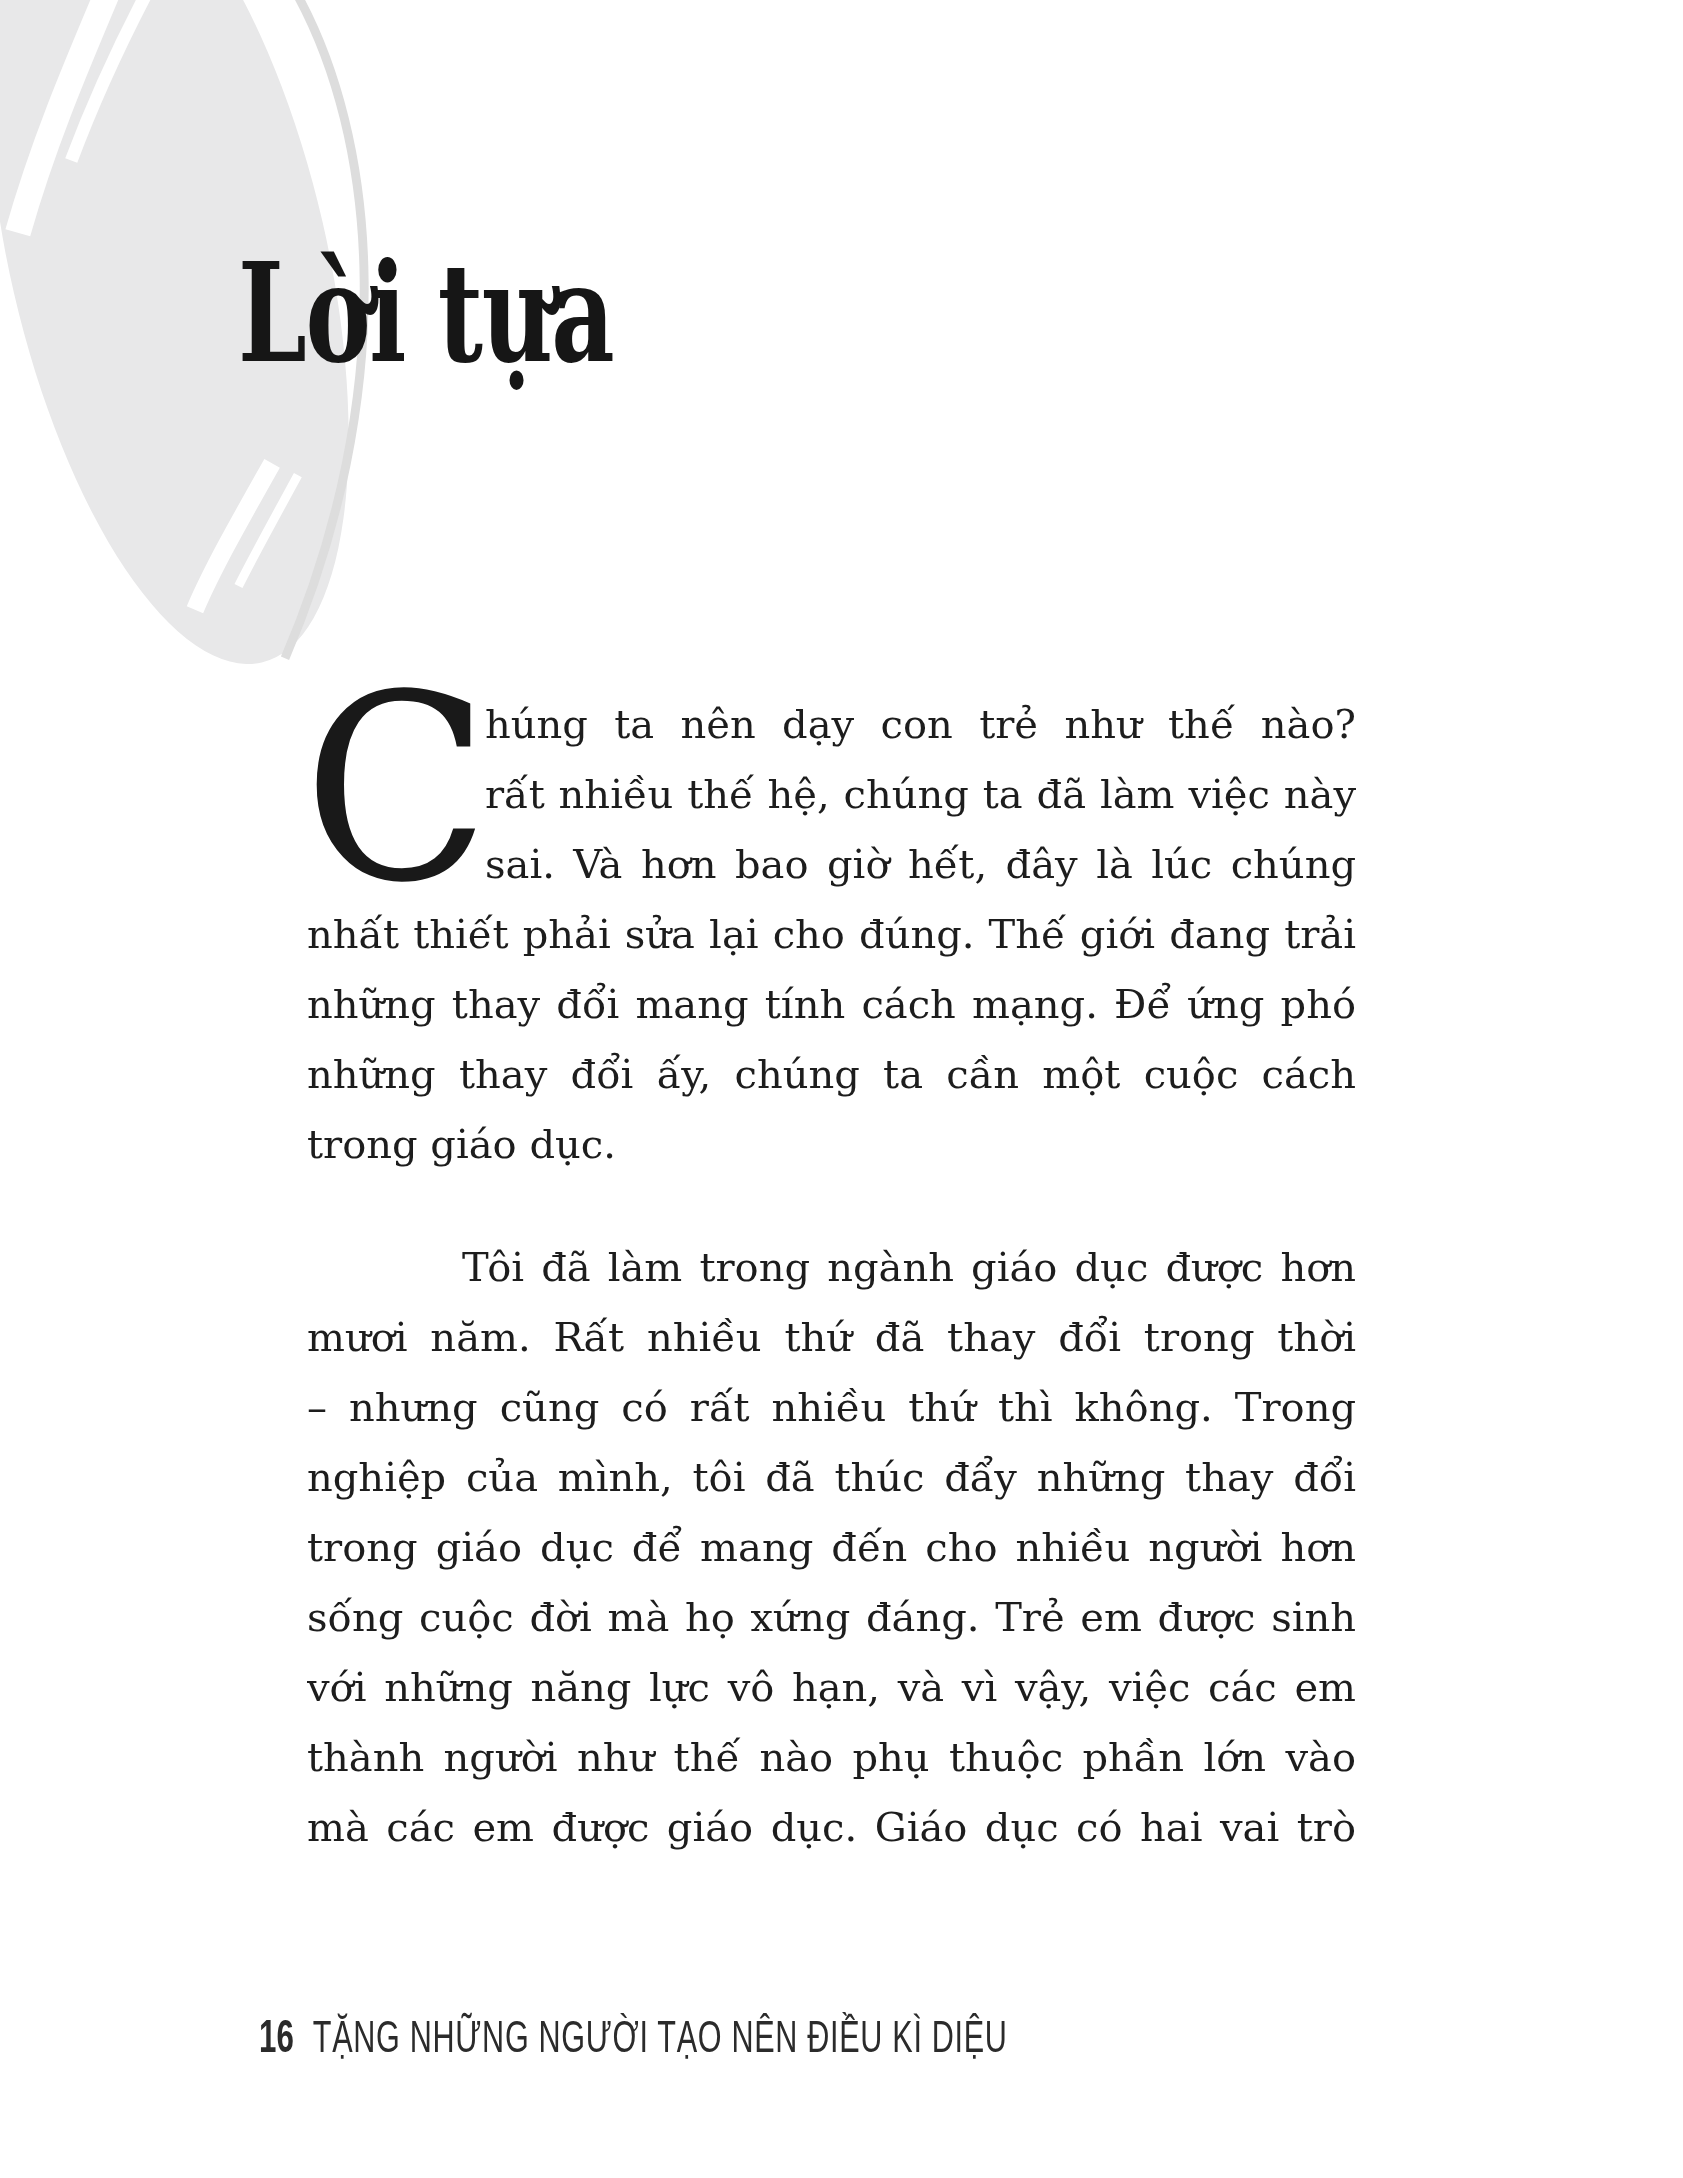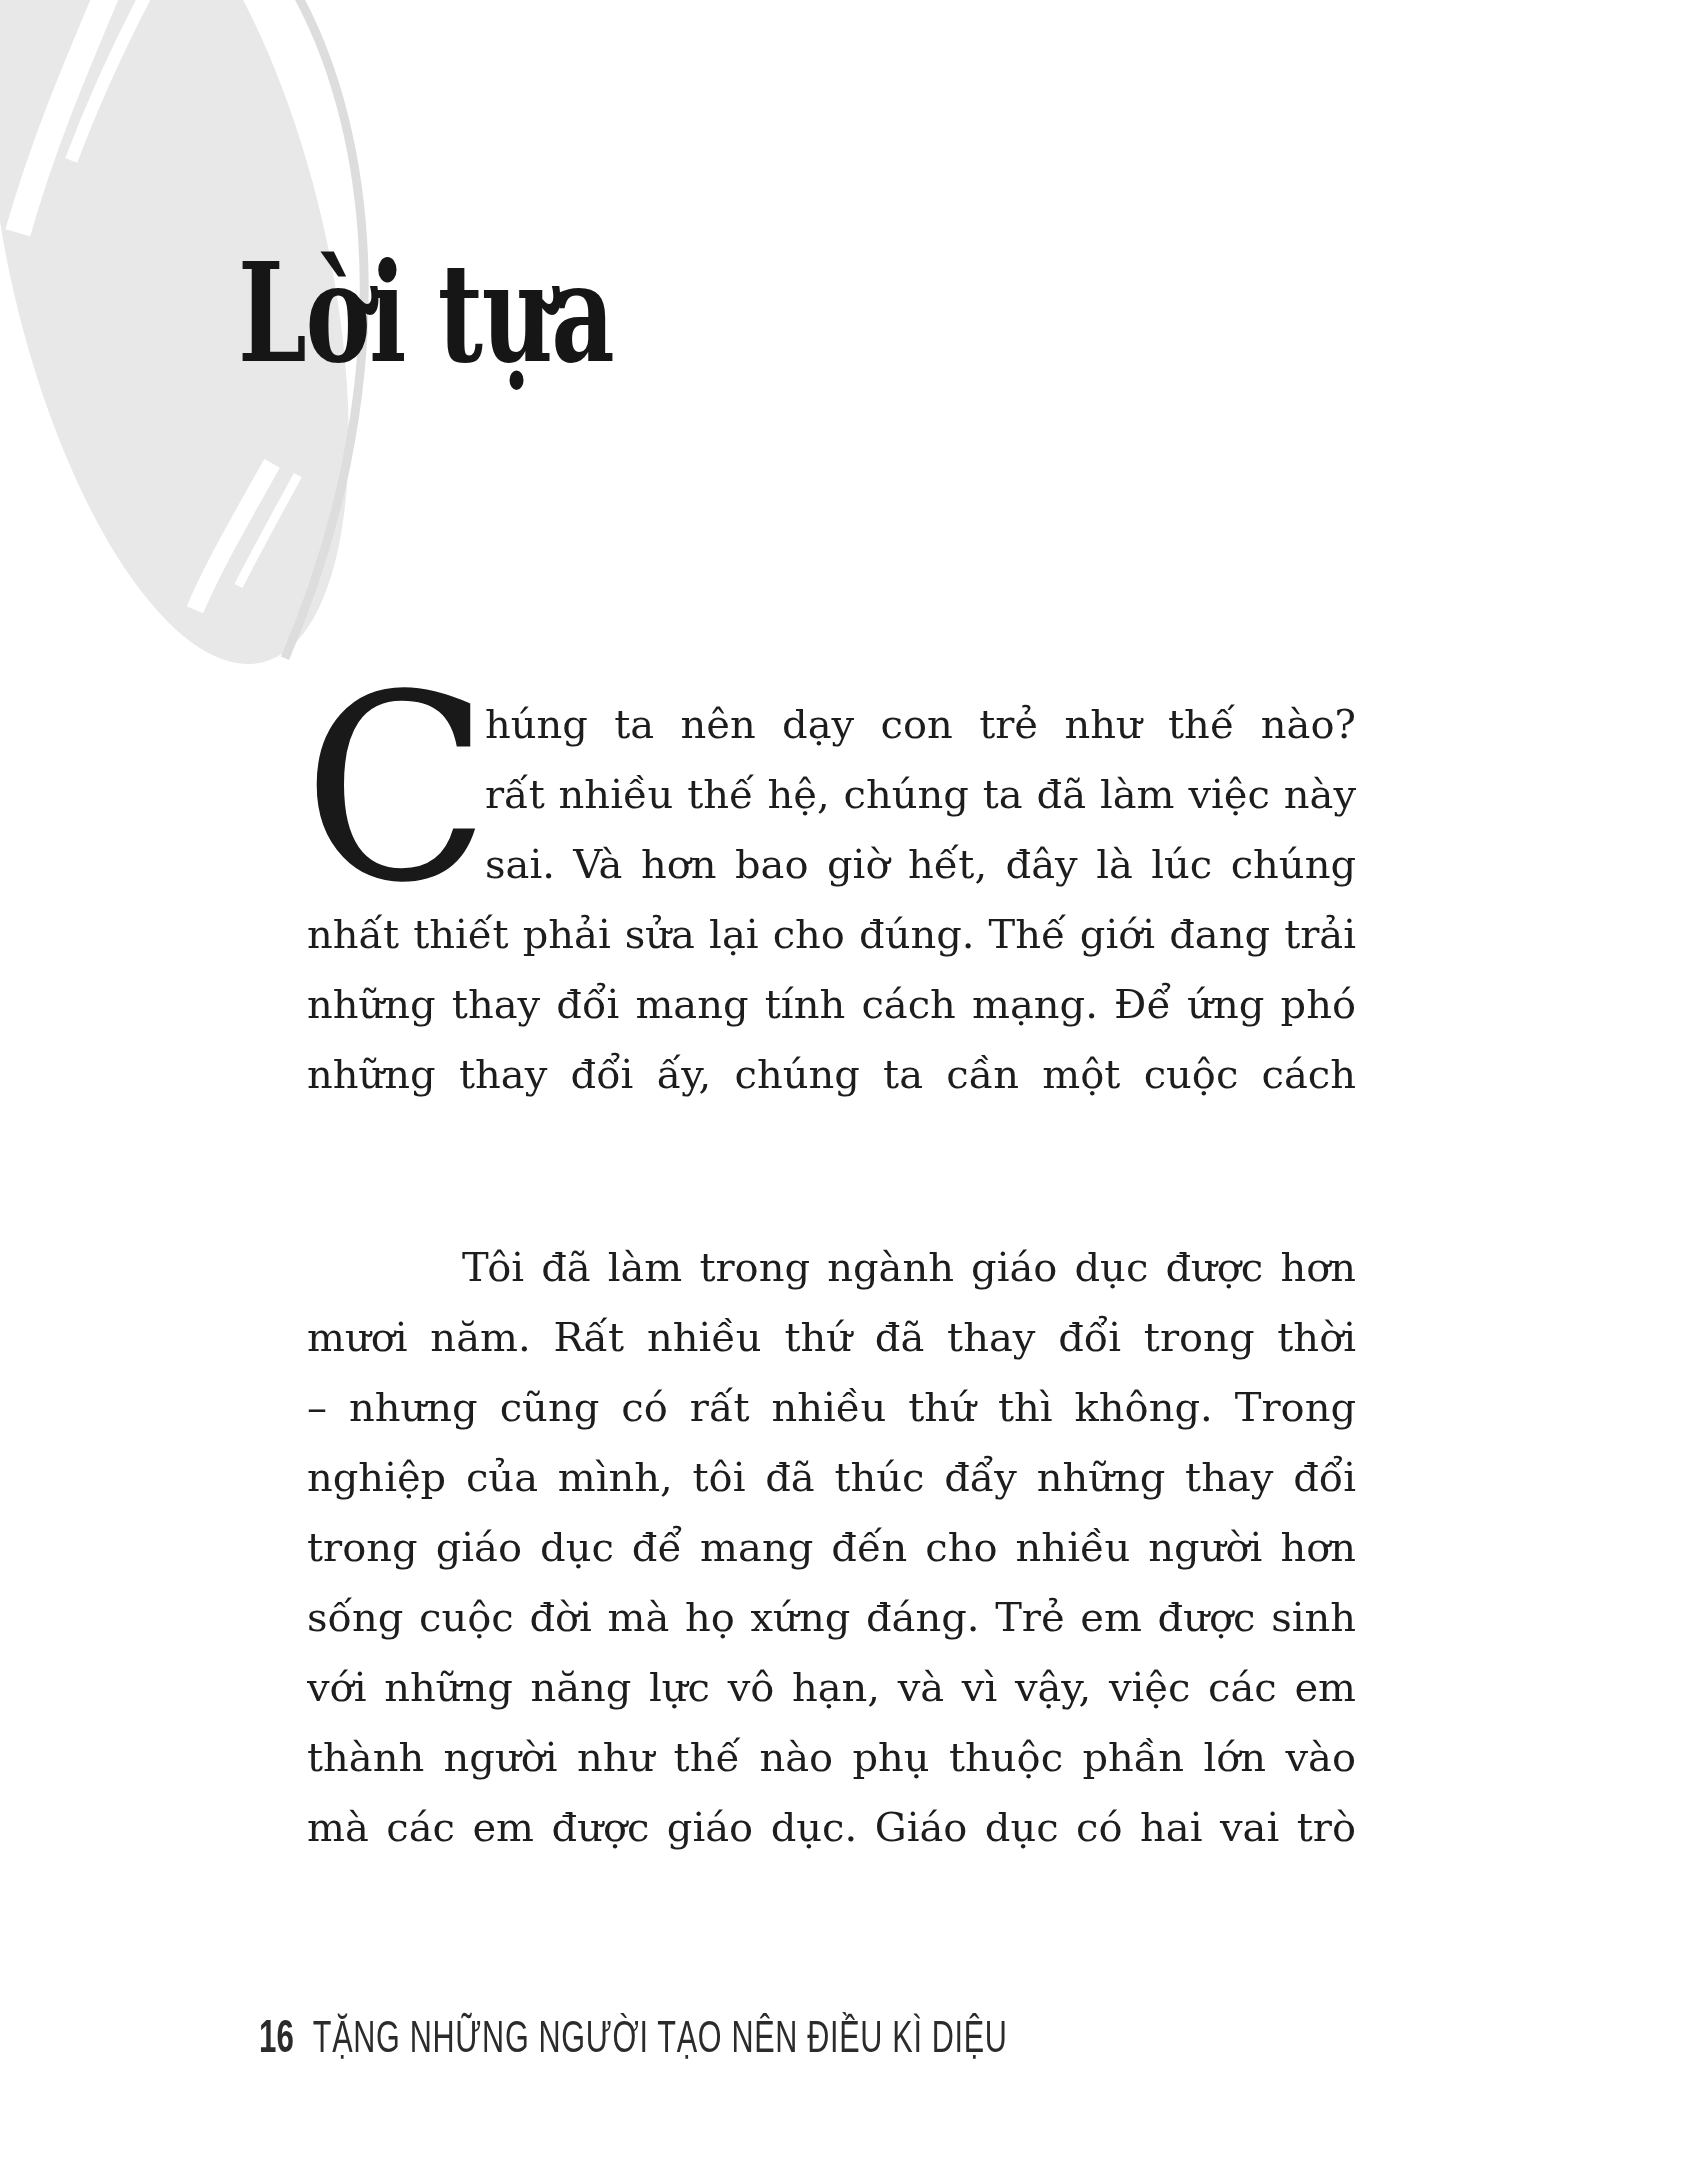--- a/index.html
+++ b/index.html
@@ -109,20 +109,21 @@
 
   <div class="dropcap">C</div>
 
   <div class="para p1">
     <div class="line cap-indent">húng ta nên dạy con trẻ như thế nào? Trong</div>
     <div class="line cap-indent">rất nhiều thế hệ, chúng ta đã làm việc này rất</div>
     <div class="line cap-indent">sai. Và hơn bao giờ hết, đây là lúc chúng ta</div>
     <div class="line">nhất thiết phải sửa lại cho đúng. Thế giới đang trải qua</div>
     <div class="line">những thay đổi mang tính cách mạng. Để ứng phó với</div>
     <div class="line">những thay đổi ấy, chúng ta cần một cuộc cách mạng</div>
+    <div class="line last">trong giáo dục.</div>
   </div>
 
   <div class="para p2">
     <div class="line first-indent">Tôi đã làm trong ngành giáo dục được hơn năm</div>
     <div class="line">mươi năm. Rất nhiều thứ đã thay đổi trong thời gian đó</div>
     <div class="line">– nhưng cũng có rất nhiều thứ thì không. Trong suốt sự</div>
     <div class="line">nghiệp của mình, tôi đã thúc đẩy những thay đổi căn bản</div>
     <div class="line">trong giáo dục để mang đến cho nhiều người hơn cơ hội</div>
     <div class="line">sống cuộc đời mà họ xứng đáng. Trẻ em được sinh ra</div>
     <div class="line">với những năng lực vô hạn, và vì vậy, việc các em sẽ trở</div>

